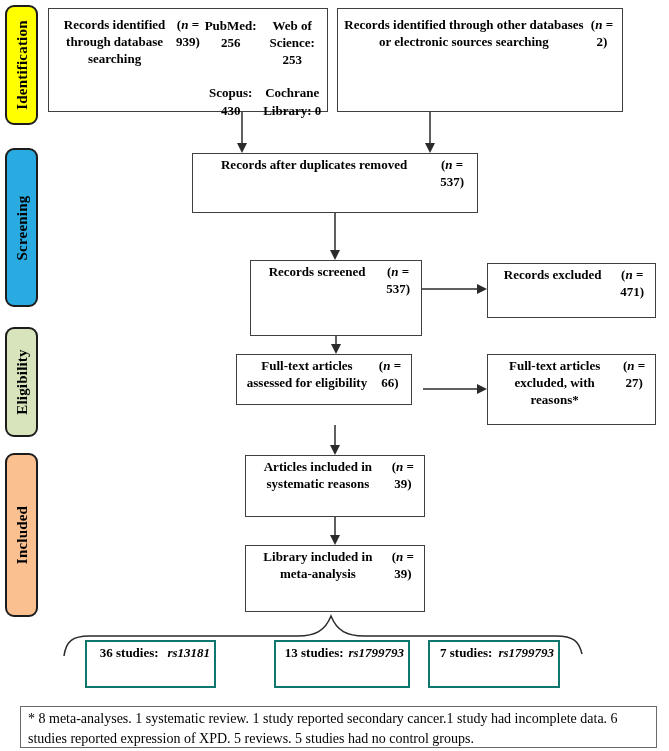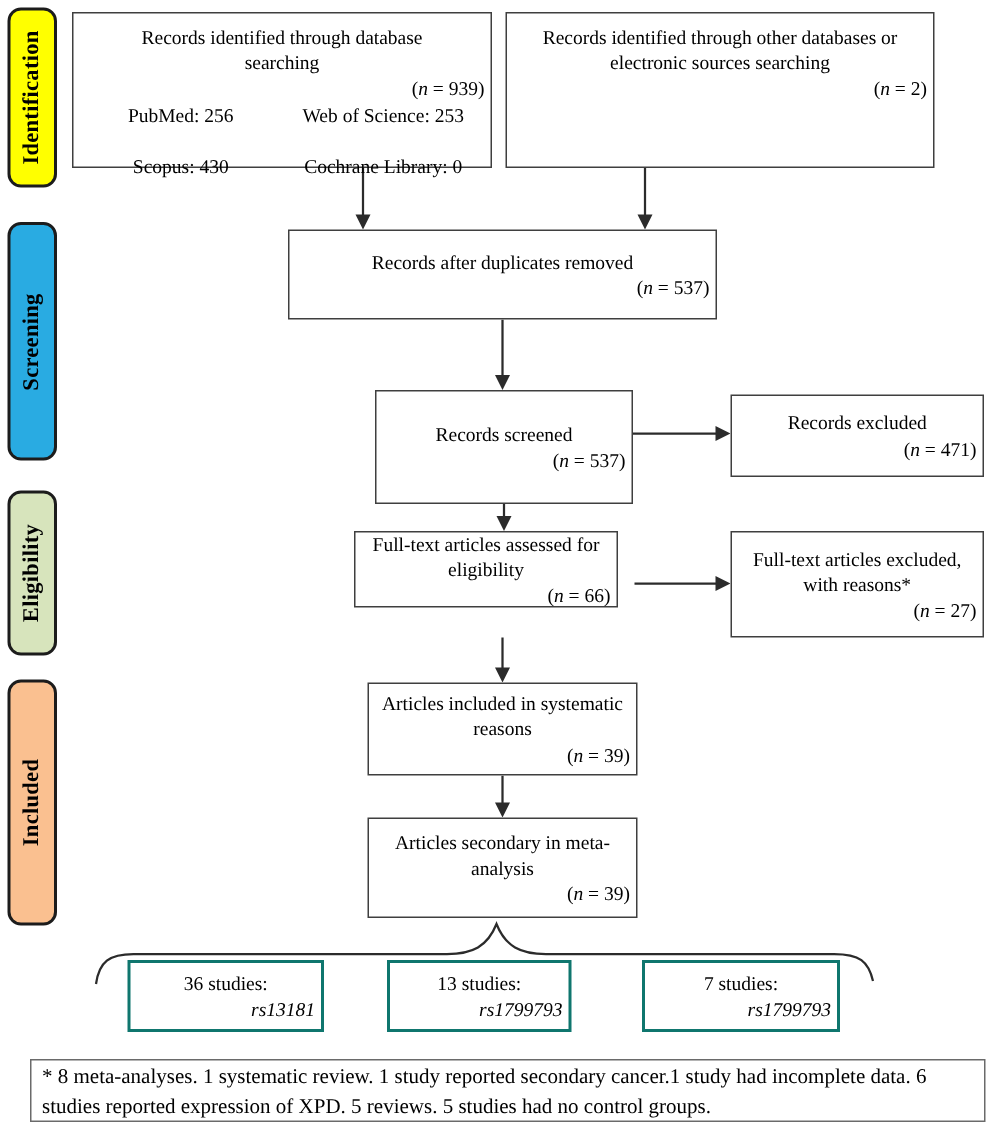--- a/index.html
+++ b/index.html
@@ -16,23 +16,23 @@
   }
   .stage-text {
     position:absolute; left:50%; top:50%;
     transform:translate(-50%,-50%) rotate(-90deg);
     white-space:nowrap; font-weight:bold; font-size:15px; letter-spacing:.2px;
   }
 
   
   .box {
     position:absolute; z-index:2; background:#ffffff; box-sizing:border-box;
-    border:1.4px solid #3f3f3f; display:flex; flex-direction:column;
-    align-items:flex-end; justify-content:center; text-align:center;
-    font-size:13px; line-height:1.32; padding:2px 4px;
+    border:1.4px solid #3f3f3f; display:flex; flex-direction:row;
+    align-items:flex-start; justify-content:center; text-align:center;
+    font-size:13px; line-height:1.32; padding:2px 4px;font-weight:bold;
   }
   .box.top-align { justify-content:flex-start; padding-top:7px; }
   .box-title { width:100%; }
   .title-narrow { max-width:238px; margin:0 auto; }
   .title-mid { max-width:272px; margin:0 auto; }
   .nline i { font-style:italic; }
   .sources {
     display:grid; grid-template-columns:1fr 1fr; width:100%;
     margin-top:1px; row-gap:16px;
   }
@@ -128,29 +128,29 @@
   <div class="box" style="left:487px;top:354px;width:169px;height:71px">
     <div class="box-title">Full-text articles excluded, with reasons*</div>
     <div class="nline">(<i>n</i> = 27)</div>
   </div>
 
   <div class="box" style="left:245px;top:455px;width:180px;height:62px">
     <div class="box-title">Articles included in systematic reasons</div>
     <div class="nline">(<i>n</i> = 39)</div>
   </div>
   <div class="box" style="left:245px;top:545px;width:180px;height:67px">
-    <div class="box-title">Articles secondary in meta-analysis</div>
+    <div class="box-title">Library included in meta-analysis</div>
     <div class="nline">(<i>n</i> = 39)</div>
   </div>
 
   <div class="box subbox" style="left:85px;top:640px;width:131px;height:48px">
     <div class="box-title">36 studies:</div>
     <i class="rs">rs13181</i>
   </div>
-  <div class="box subbox" style="left:258px;top:640px;width:123px;height:48px">
+  <div class="box subbox" style="left:274px;top:640px;width:136px;height:48px">
     <div class="box-title">13 studies:</div>
     <i class="rs">rs1799793</i>
   </div>
   <div class="box subbox" style="left:428px;top:640px;width:132px;height:48px">
     <div class="box-title">7 studies:</div>
     <i class="rs">rs1799793</i>
   </div>
 
   <div class="footnote-box" style="left:20px;top:706px;width:637px;height:42px">
     <span>* 8 meta-analyses. 1 systematic review. 1 study reported secondary cancer.1 study had incomplete data. 6 studies reported expression of XPD. 5 reviews. 5 studies had no control groups.</span>

